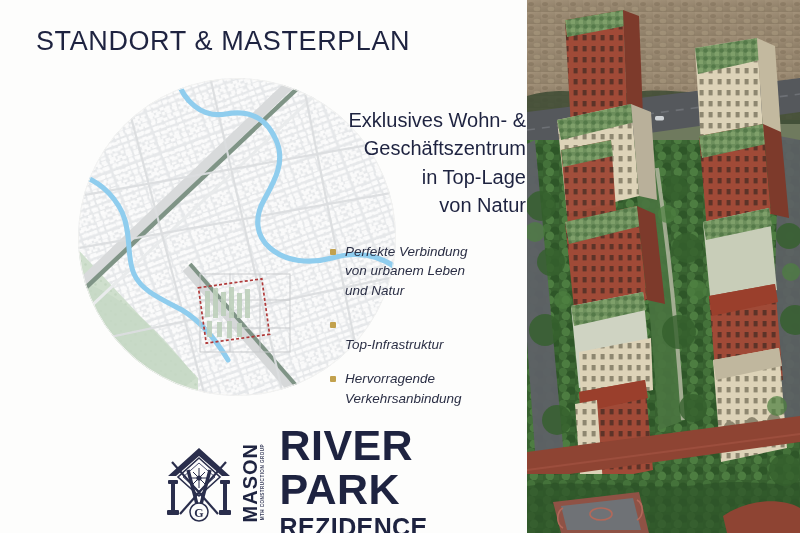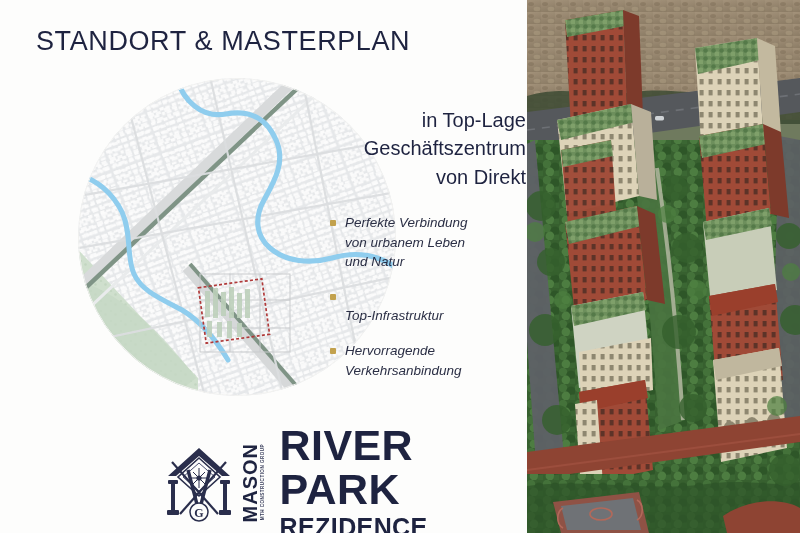--- a/index.html
+++ b/index.html
@@ -175,23 +175,24 @@
 
           <rect x="124" y="205" width="64" height="56" fill="none" stroke="#b03a3a" stroke-width="1.7" stroke-dasharray="3 2.2" transform="rotate(-8 156 233)"></rect>
         </g>
 
         <circle cx="159" cy="159" r="158.5" fill="none" stroke="#f2f2f0" stroke-width="1"></circle>
       </svg>
     </div>
 
     <div class="copy">
       <div class="headline">
+        <div>Exklusives Wohn- &amp;</div>
+        <div>Geschäftszentrum</div>
         <div>in Top-Lage</div>
-        <div>Geschäftszentrum</div>
-        <div>von Direkt</div>
+        <div>von Natur</div>
       </div>
 
       <div class="bullets">
 
         <div class="bullet">
           <span class="dot"></span>
           <span class="bullet-text">
             <span>Perfekte Verbindung</span><br>
             <span>von urbanem Leben</span><br>
             <span>und Natur</span>

